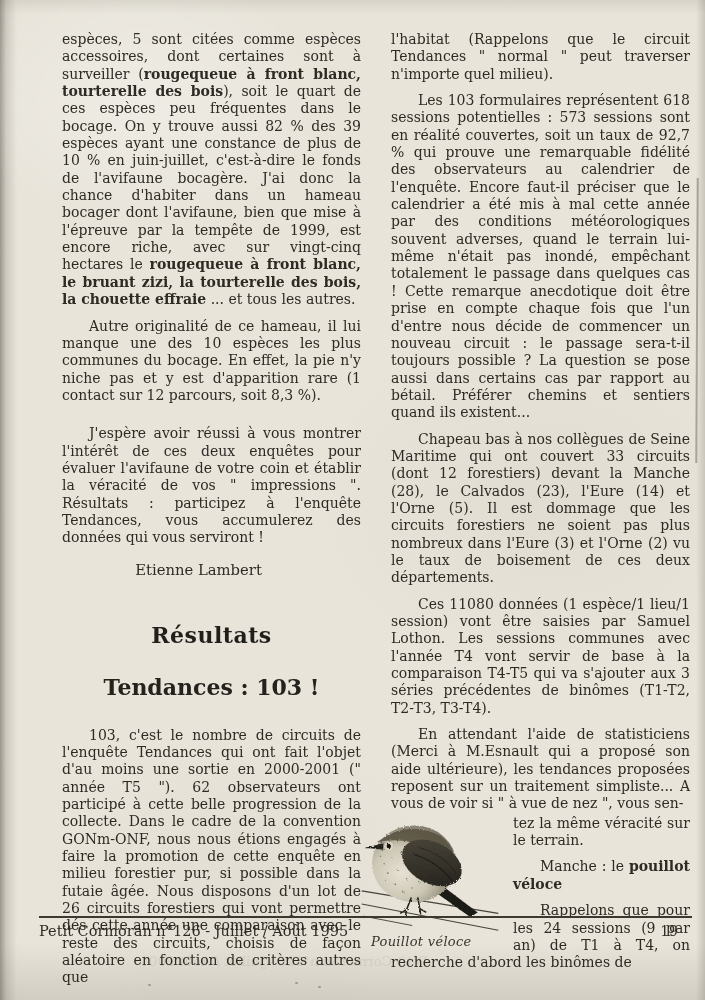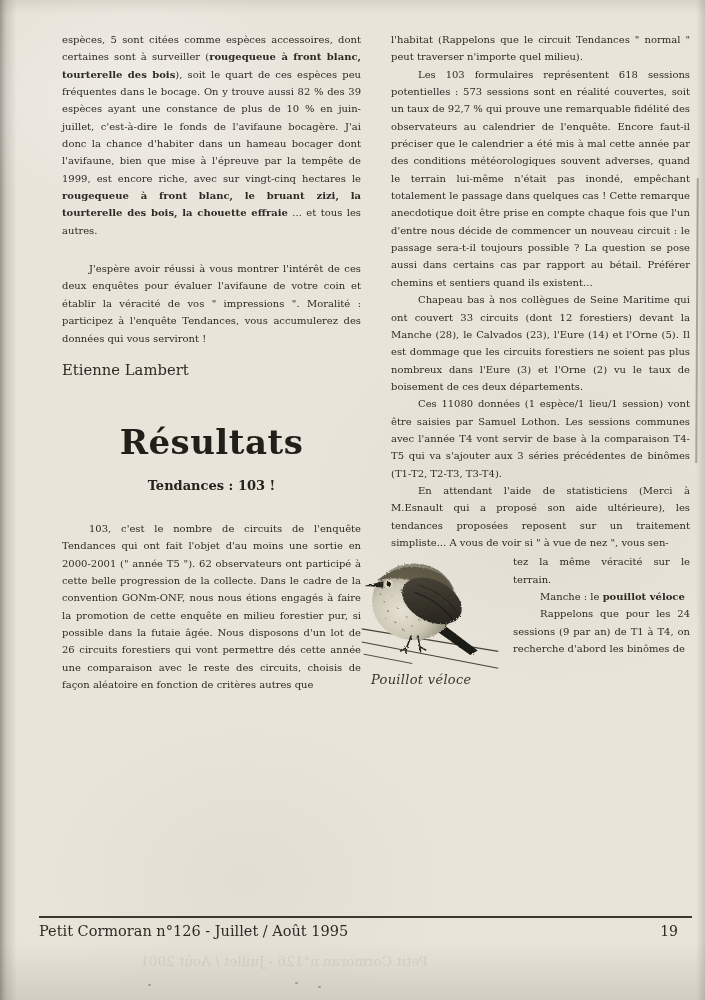--- a/index.html
+++ b/index.html
@@ -13,27 +13,27 @@
       radial-gradient(340px 260px at 78% 50%, rgba(208,202,189,.30), transparent 70%),
       radial-gradient(280px 220px at 35% 88%, rgba(211,205,192,.28), transparent 70%),
       linear-gradient(90deg, rgba(92,88,79,.55) 0px, rgba(92,88,79,.20) 6px, rgba(92,88,79,0) 17px),
       linear-gradient(270deg, rgba(92,88,79,.22) 0px, rgba(92,88,79,0) 9px),
       linear-gradient(0deg, rgba(118,112,101,.20) 0px, rgba(118,112,101,0) 58px),
       linear-gradient(180deg, rgba(118,112,101,.14) 0px, rgba(118,112,101,0) 14px),
       #e8e4da;
   }
   .columns{position:absolute;left:62px;top:31px;width:628px;display:flex;gap:30px;}
   .col{width:299px;}
-  p{margin:0;font-size:10px;line-height:17.35px;text-align:justify;}
-  p.indent{text-indent:27px;}
+  p{margin:0;font-size:14px;line-height:17.35px;text-align:justify;}
+  p.indent{text-indent:27px;margin-top:9px;}
   p.space{margin-top:21px;}
   .b{font-weight:bold;}
-  .signature{text-align:left;font-size:14.8px;margin:14px 26px 0 0;}
-  .h1{font-weight:bold;font-size:34px;text-align:center;margin-top:44px;letter-spacing:.5px;color:#211f1a;}
-  .h2{font-weight:bold;font-size:13px;text-align:center;margin-top:16px;margin-bottom:27px;color:#24221c;}
+  .signature{text-align:center;font-size:14.8px;margin:14px 26px 0 0;}
+  .h1{font-weight:bold;font-size:22px;text-align:center;margin-top:44px;letter-spacing:.5px;color:#211f1a;}
+  .h2{font-weight:bold;font-size:22px;text-align:center;margin-top:26px;margin-bottom:27px;color:#24221c;}
   .wrap-section{margin-top:2px;}
   .bird-fig{float:left;width:150px;margin:2px 8px 0 -36px;}
   .bird-fig svg{display:block;}
   .bird-fig figcaption{font-style:italic;font-size:13px;color:#37342d;margin:1px 0 0 16px;letter-spacing:.3px;}
   .footer{position:absolute;left:39px;top:916px;width:653px;border-top:2px solid #3b382f;
           display:flex;justify-content:space-between;align-items:baseline;padding-top:5px;}
   .footer .journal-line{font-size:14.5px;}
   .footer .journal{}
   .footer .pageno{font-size:14px;margin-right:14px;}
   .ghost{position:absolute;left:68px;top:953px;width:360px;font-size:13.5px;color:#55524a;
@@ -43,21 +43,22 @@
   .speck{position:absolute;width:3px;height:2px;background:rgba(80,76,68,.45);border-radius:50%;}
 </style>
 </head>
 <body>
 
 <div class="page">
 
   <div class="columns">
     <div class="col">
         <p class=""><span>espèces, 5 sont citées comme espèces accessoires, dont certaines sont à surveiller (</span><span class="b">rougequeue à front blanc, tourterelle des bois</span><span>), soit le quart de ces espèces peu fréquentes dans le bocage. On y trouve aussi 82 % des 39 espèces ayant une constance de plus de 10 % en juin-juillet, c'est-à-dire le fonds de l'avifaune bocagère. J'ai donc la chance d'habiter dans un hameau bocager dont l'avifaune, bien que mise à l'épreuve par la tempête de 1999, est encore riche, avec sur vingt-cinq hectares le </span><span class="b">rougequeue à front blanc, le bruant zizi, la tourterelle des bois, la chouette effraie</span><span> ... et tous les autres.</span></p>
-        <p class="indent space"><span>J'espère avoir réussi à vous montrer l'intérêt de ces deux enquêtes pour évaluer l'avifaune de votre coin et établir la véracité de vos " impressions ". Moralité : participez à l'enquête Tendances, vous accumulerez des données qui vous serviront !</span></p>
+        <p class="indent"><span>Autre originalité de ce hameau, il lui manque une des 10 espèces les plus communes du bocage. En effet, la pie n'y niche pas et y est d'apparition rare (1 contact sur 12 parcours, soit 8,3 %).</span></p>
+        <p class="indent space"><span>J'espère avoir réussi à vous montrer l'intérêt de ces deux enquêtes pour évaluer l'avifaune de votre coin et établir la véracité de vos " impressions ". Résultats : participez à l'enquête Tendances, vous accumulerez des données qui vous serviront !</span></p>
         <div class="signature">Etienne Lambert</div>
         <div class="h1">Résultats</div>
         <div class="h2">Tendances : 103 !</div>
         <p class="indent"><span>103, c'est le nombre de circuits de l'enquête Tendances qui ont fait l'objet d'au moins une sortie en 2000-2001 (" année T5 "). 62 observateurs ont participé à cette belle progression de la collecte. Dans le cadre de la convention GONm-ONF, nous nous étions engagés à faire la promotion de cette enquête en milieu forestier pur, si possible dans la futaie âgée. Nous disposons d'un lot de 26 circuits forestiers qui vont permettre dés cette année une comparaison avec le reste des circuits, choisis de façon aléatoire en fonction de critères autres que</span></p>
       </div>
 
     <div class="col">
       <div style="display:contents"><p class=""><span>l'habitat (Rappelons que le circuit Tendances " normal " peut traverser n'importe quel milieu).</span></p><p class="indent"><span>Les 103 formulaires représentent 618 sessions potentielles : 573 sessions sont en réalité couvertes, soit un taux de 92,7 % qui prouve une remarquable fidélité des observateurs au calendrier de l'enquête. Encore faut-il préciser que le calendrier a été mis à mal cette année par des conditions météorologiques souvent adverses, quand le terrain lui-même n'était pas inondé, empêchant totalement le passage dans quelques cas ! Cette remarque anecdotique doit être prise en compte chaque fois que l'un d'entre nous décide de commencer un nouveau circuit : le passage sera-t-il toujours possible ? La question se pose aussi dans certains cas par rapport au bétail. Préférer chemins et sentiers quand ils existent...</span></p><p class="indent"><span>Chapeau bas à nos collègues de Seine Maritime qui ont couvert 33 circuits (dont 12 forestiers) devant la Manche (28), le Calvados (23), l'Eure (14) et l'Orne (5). Il est dommage que les circuits forestiers ne soient pas plus nombreux dans l'Eure (3) et l'Orne (2) vu le taux de boisement de ces deux départements.</span></p><p class="indent"><span>Ces 11080 données (1 espèce/1 lieu/1 session) vont être saisies par Samuel Lothon. Les sessions communes avec l'année T4 vont servir de base à la comparaison T4-T5 qui va s'ajouter aux 3 séries précédentes de binômes (T1-T2, T2-T3, T3-T4).</span></p><p class="indent"><span>En attendant l'aide de statisticiens (Merci à M.Esnault qui a proposé son aide ultérieure), les tendances proposées reposent sur un traitement simpliste... A vous de voir si " à vue de nez ", vous sen-</span></p></div>
 
       <div class="wrap-section">

